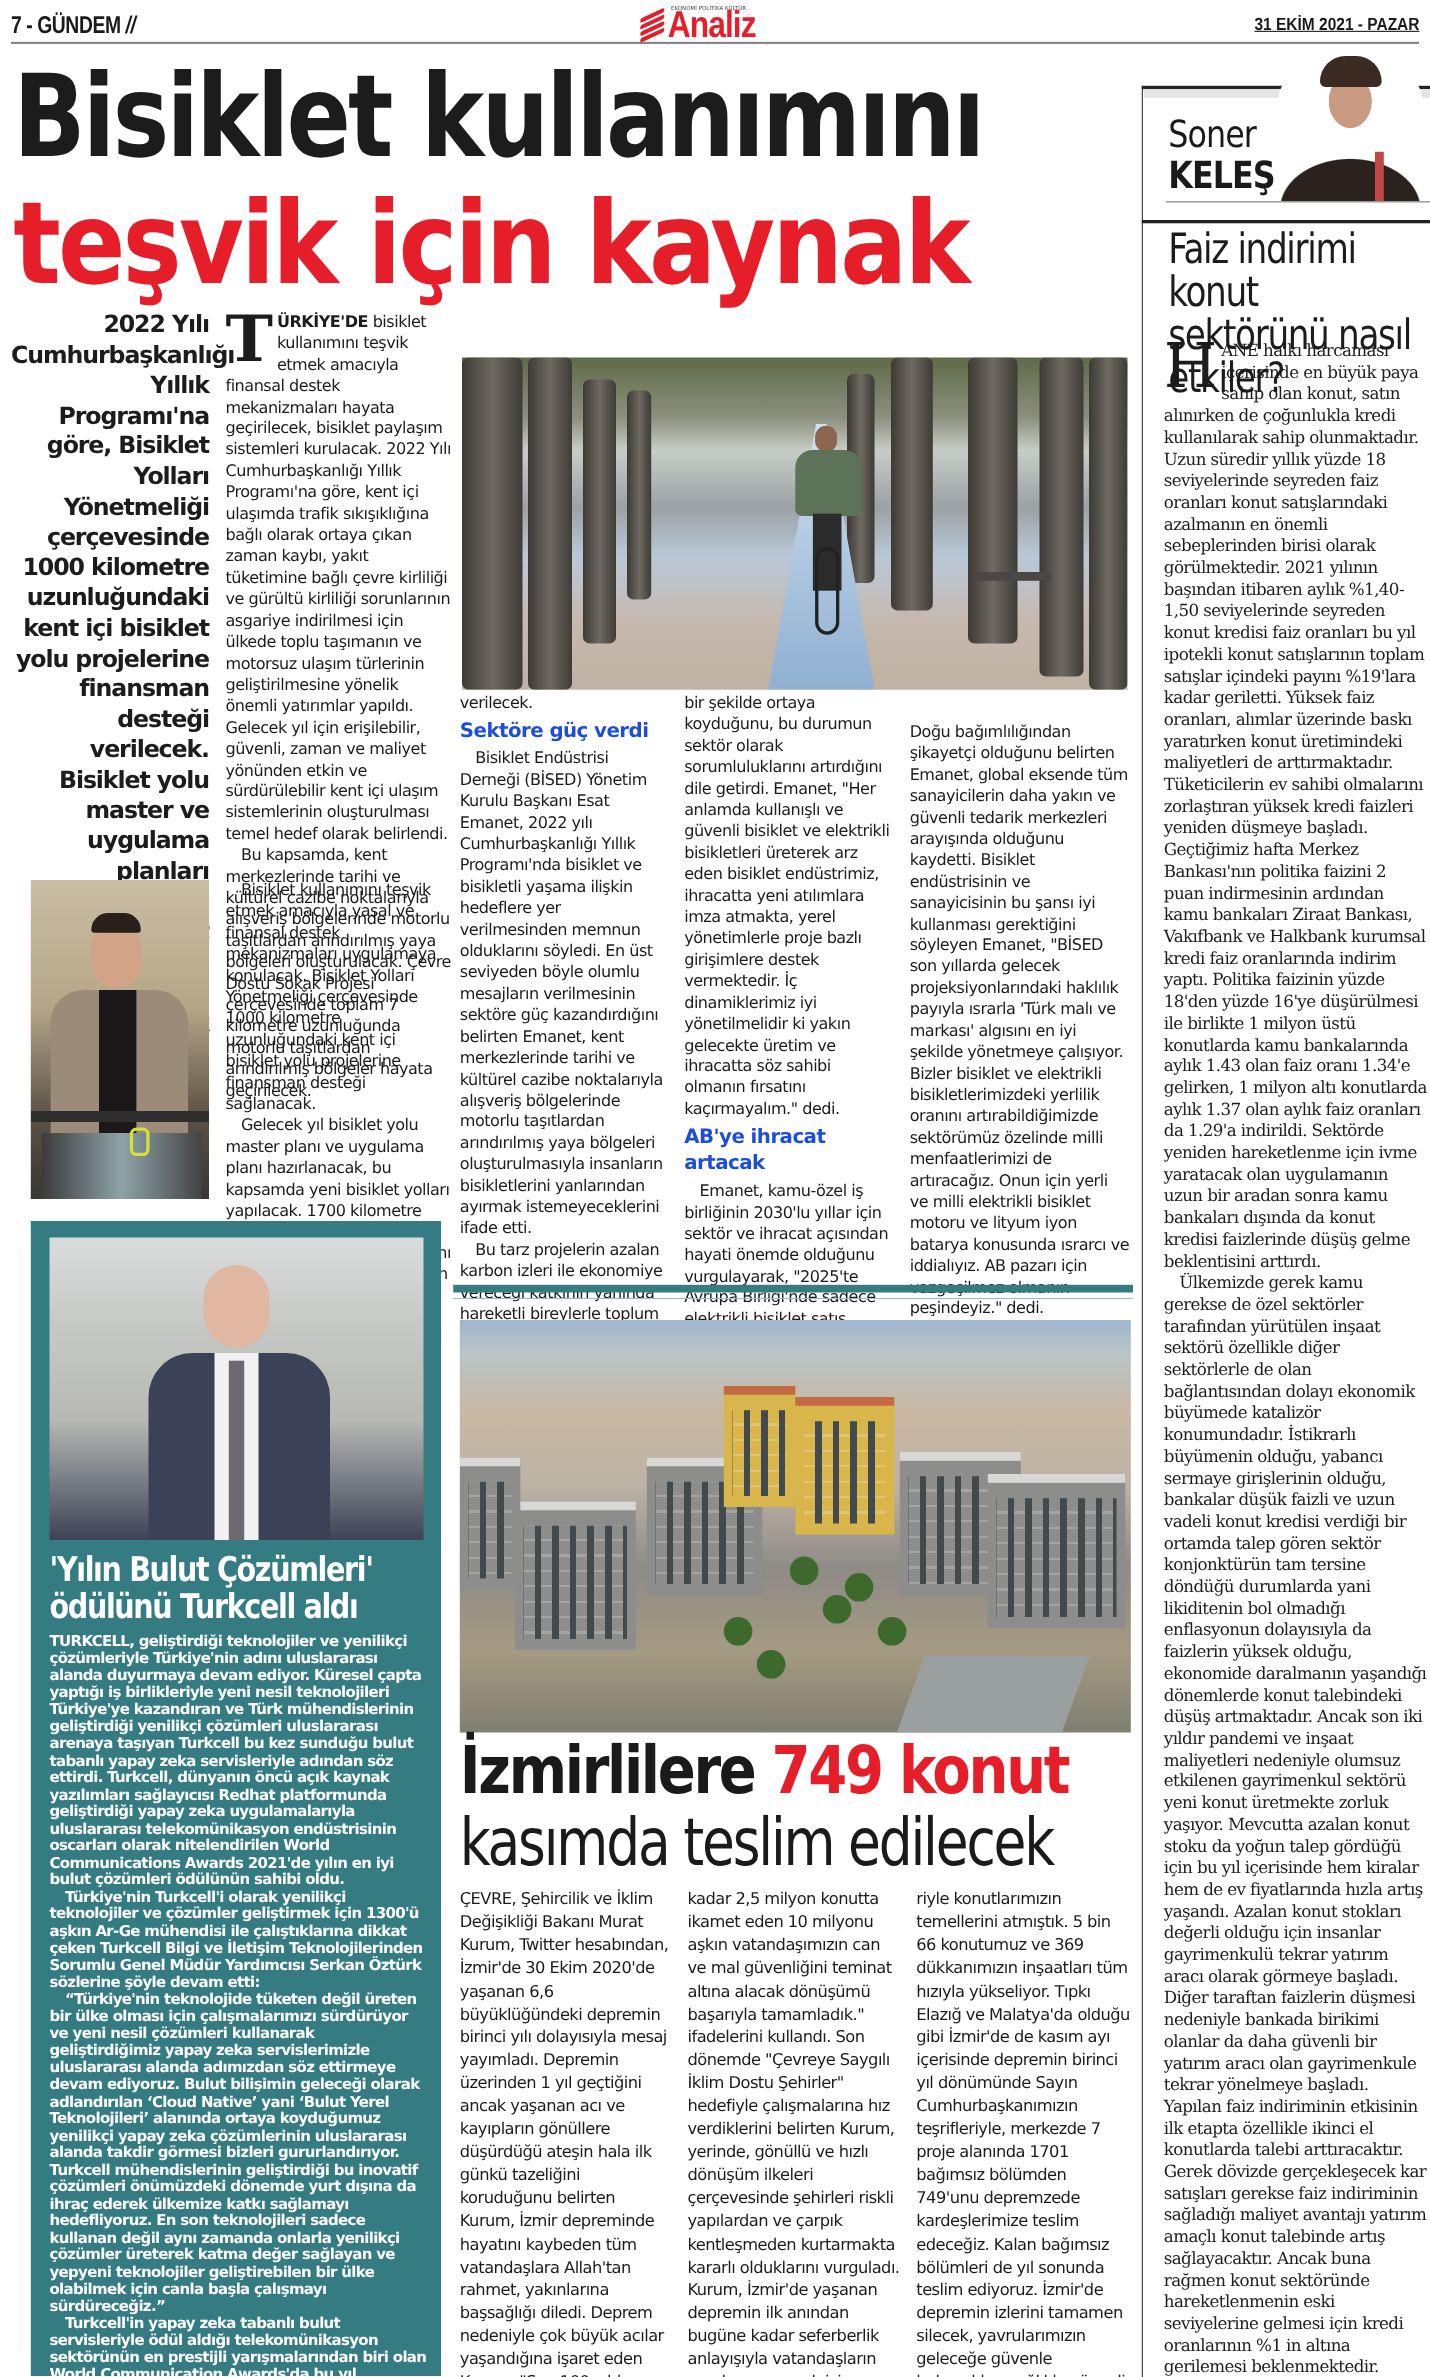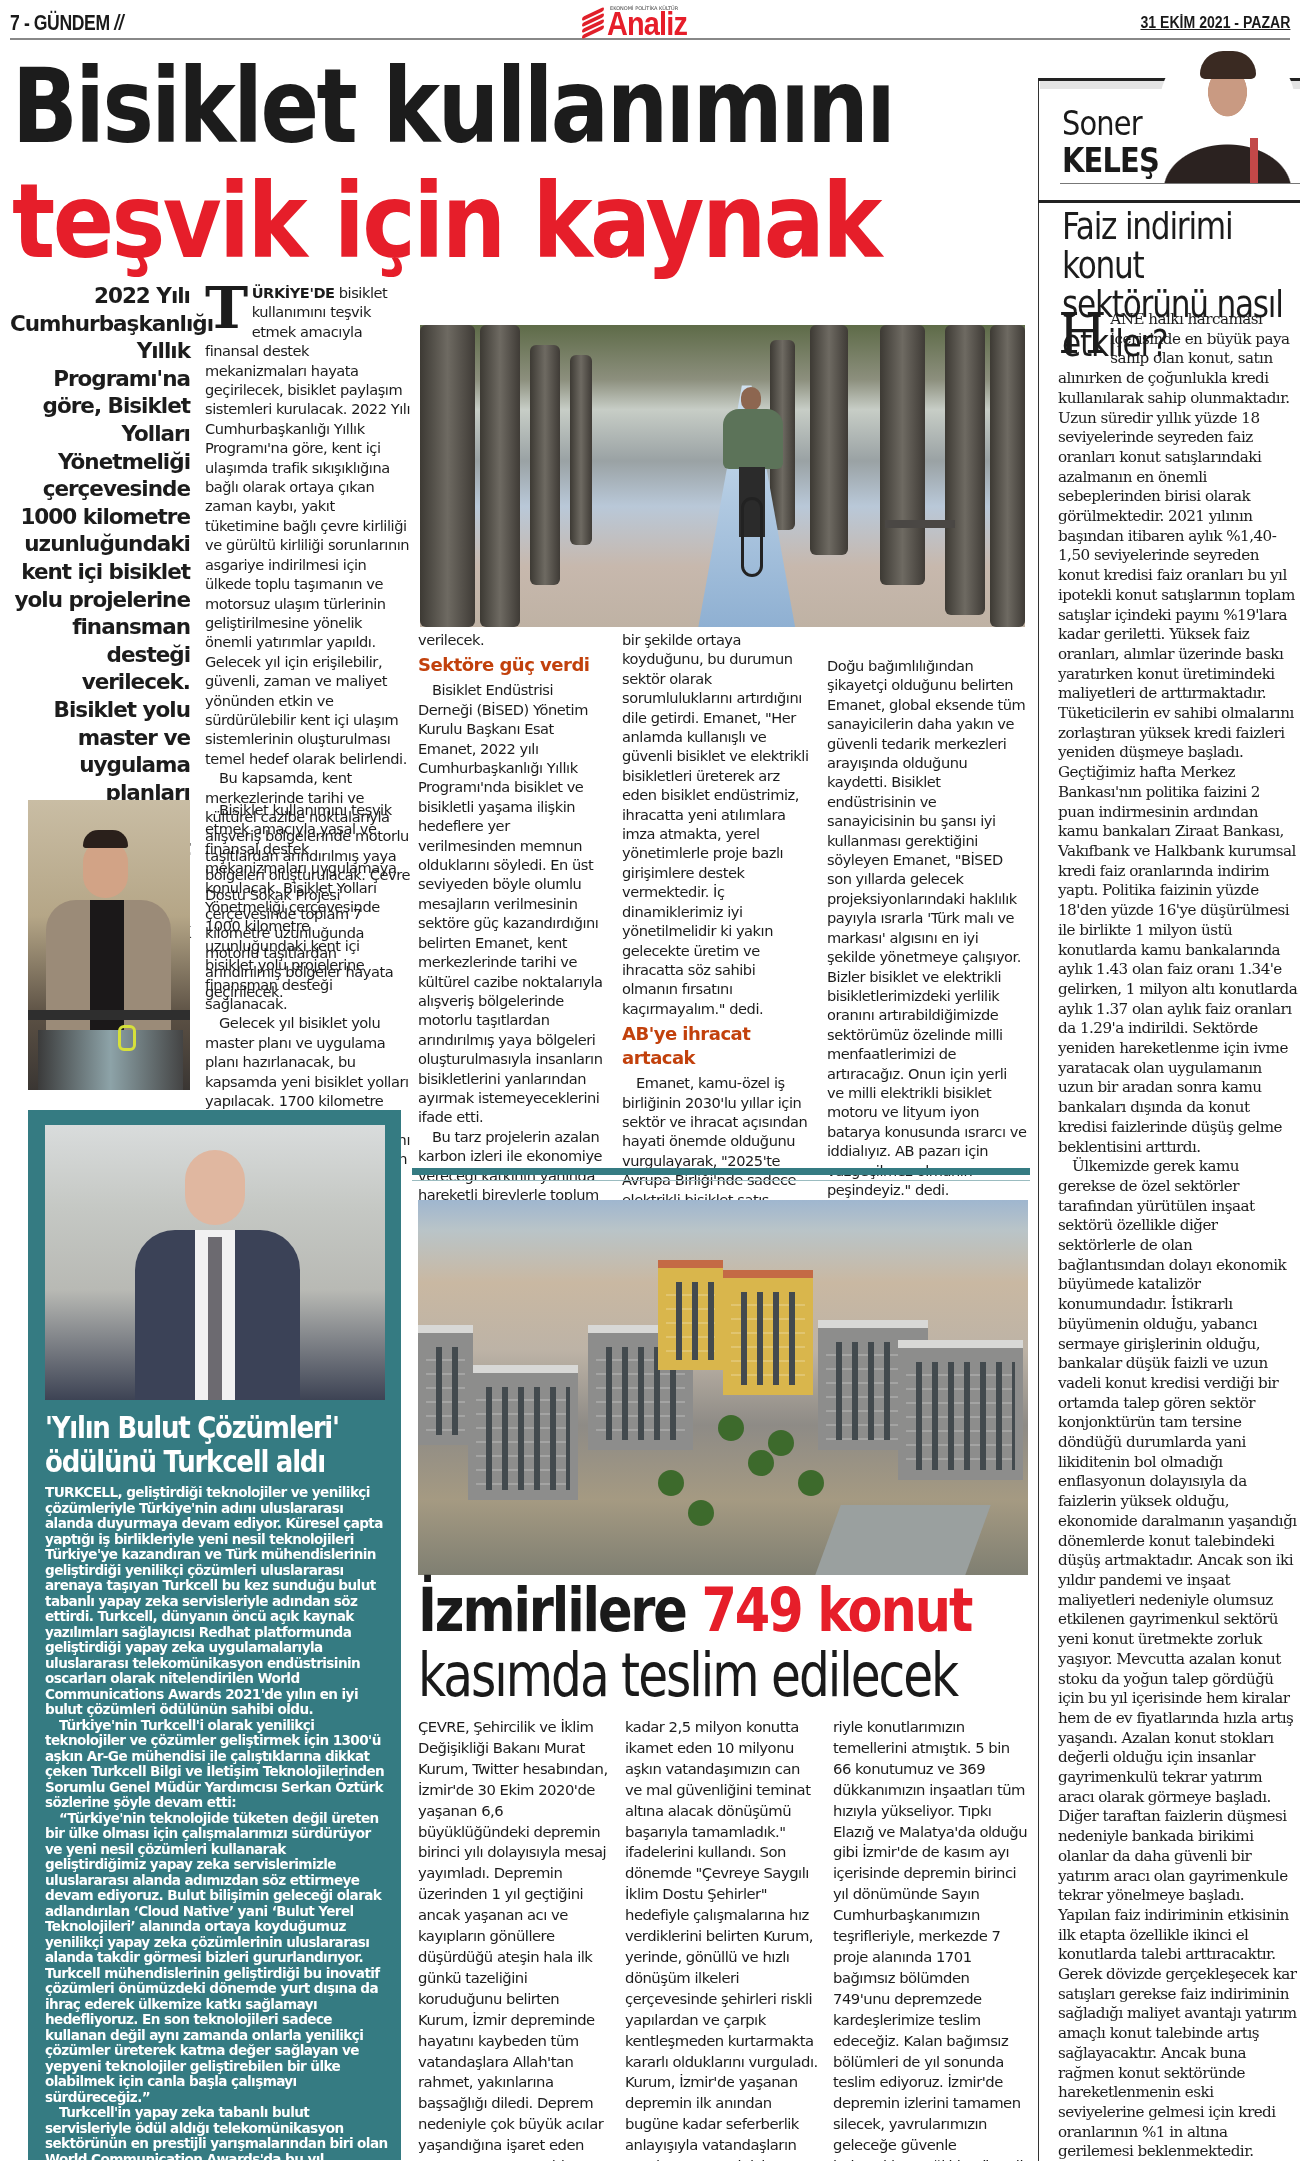--- a/index.html
+++ b/index.html
@@ -19,21 +19,21 @@
 
 .hl{font-family:"DejaVu Sans",sans-serif;font-weight:bold;letter-spacing:-3px;white-space:nowrap;transform-origin:left top}
 #hl1{left:12px;top:45px;font-size:104px;color:#1c1c1c;transform:scaleX(0.83)}
 #hl2{left:12px;top:160px;font-size:104px;color:#e61e2a;transform:scaleX(0.87)}
 
 #lede{left:10px;top:282px;width:180px;text-align:right;font:bold 21.5px/27.6px "DejaVu Sans",sans-serif;letter-spacing:-1px;color:#1c1c1c}
 
 .body{font:14.6px/19.4px "DejaVu Sans",sans-serif;letter-spacing:-0.45px;color:#1c1c1c;text-align:left}
 .body p{text-indent:14px}
 .body p.noind{text-indent:0}
-.sub{font:bold 18px/24px "DejaVu Sans",sans-serif;color:#c2410c;margin:4px 0 3px;letter-spacing:-0.5px}
+.sub{font:bold 18px/24px "DejaVu Sans",sans-serif;color:#1d4ed8;margin:4px 0 3px;letter-spacing:-0.5px}
 #col1{left:205px;top:283px;width:205px}
 #dropcap{float:left;font:bold 58px/46px "DejaVu Serif",serif;margin:2px 4px 0 0;color:#1c1c1c}
 #col2{left:418px;top:630px;width:190px}
 #col3{left:622px;top:630px;width:190px}
 #col4{left:827px;top:656px;width:200px}
 
 .photo{overflow:hidden}
 #photo-bike{left:420px;top:325px;width:605px;height:302px;background:linear-gradient(180deg,#5e6b48 0%,#8c8f7d 18%,#c7cdc6 28%,#9aa2a4 45%,#b9c8d8 60%,#c7b8ad 80%,#bfb2a4 100%)}
 .trunk{position:absolute;background:linear-gradient(90deg,#3d3a34,#6e6a62,#3f3b36);border-radius:6px}
 #bike-path{position:absolute;left:46%;bottom:0;width:16%;height:80%;background:linear-gradient(180deg,#cfe0ef,#8fb0d2);clip-path:polygon(45% 0,55% 0,100% 100%,0 100%)}

